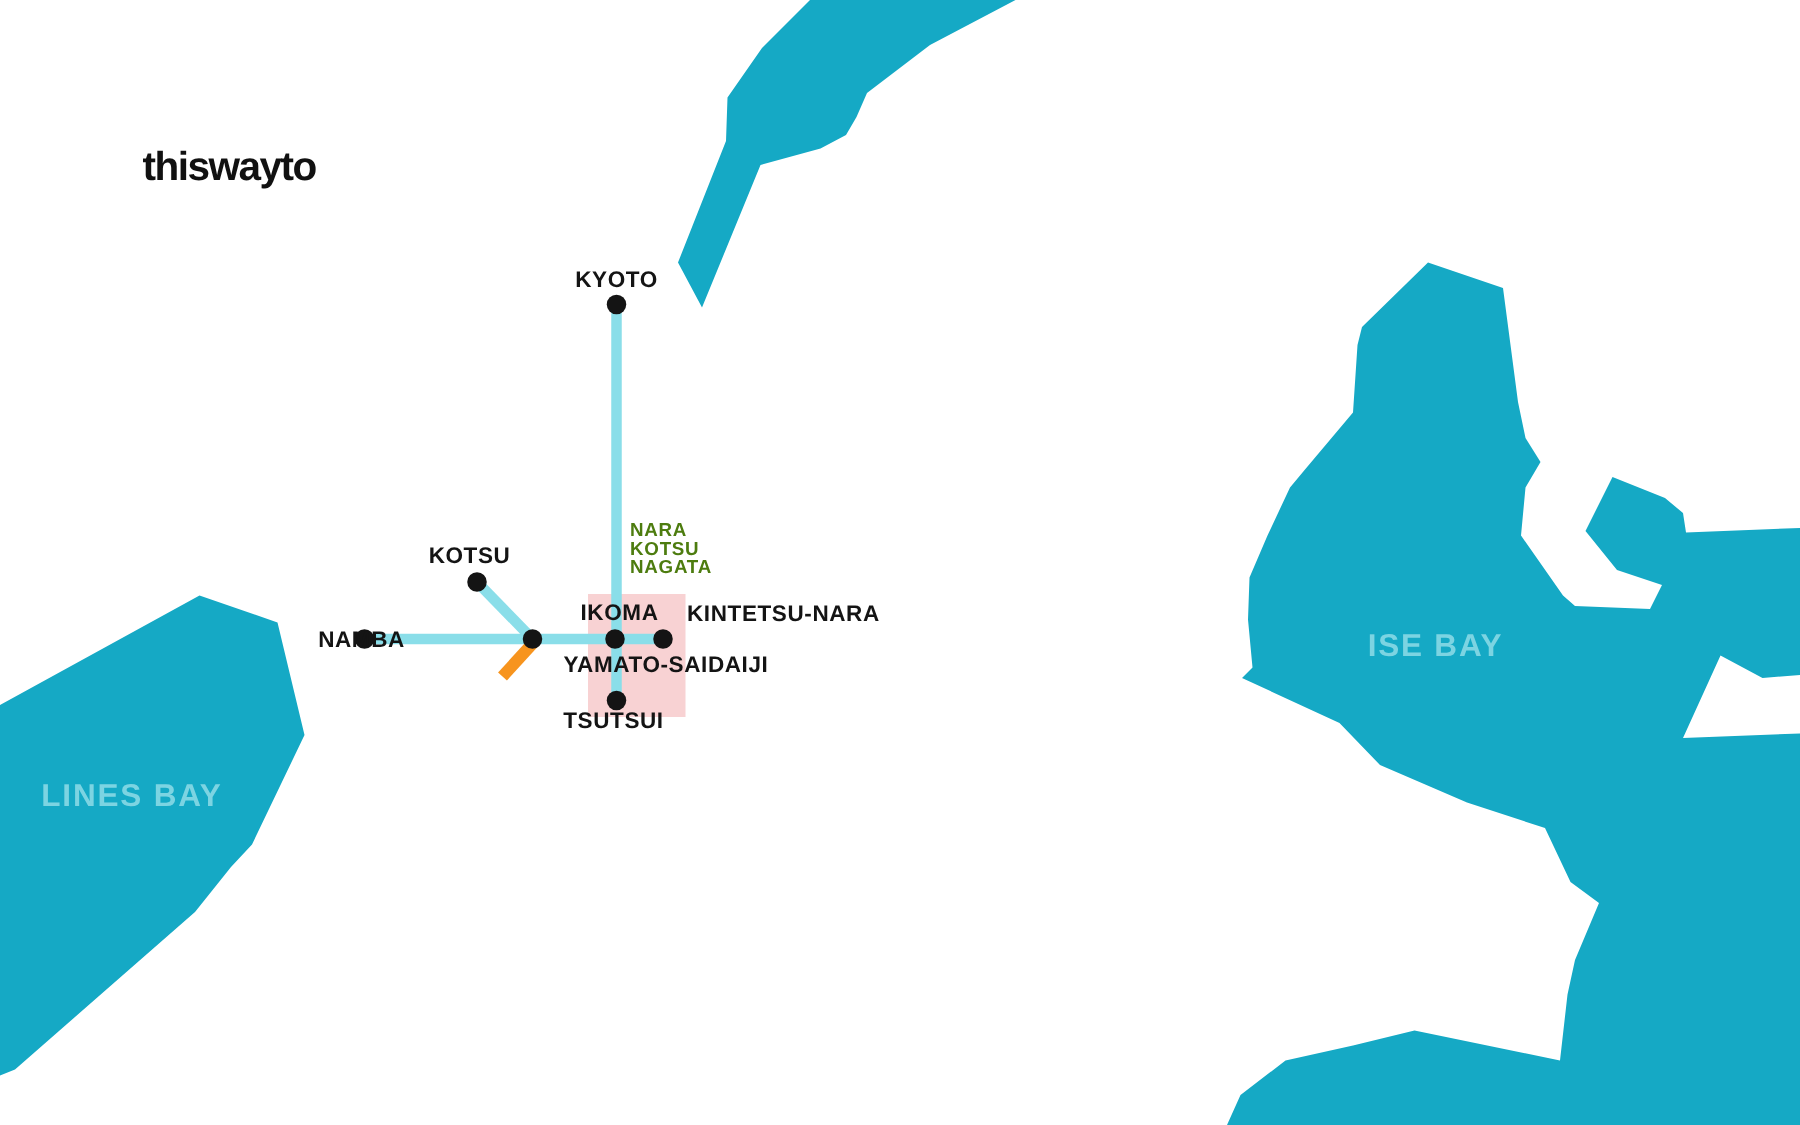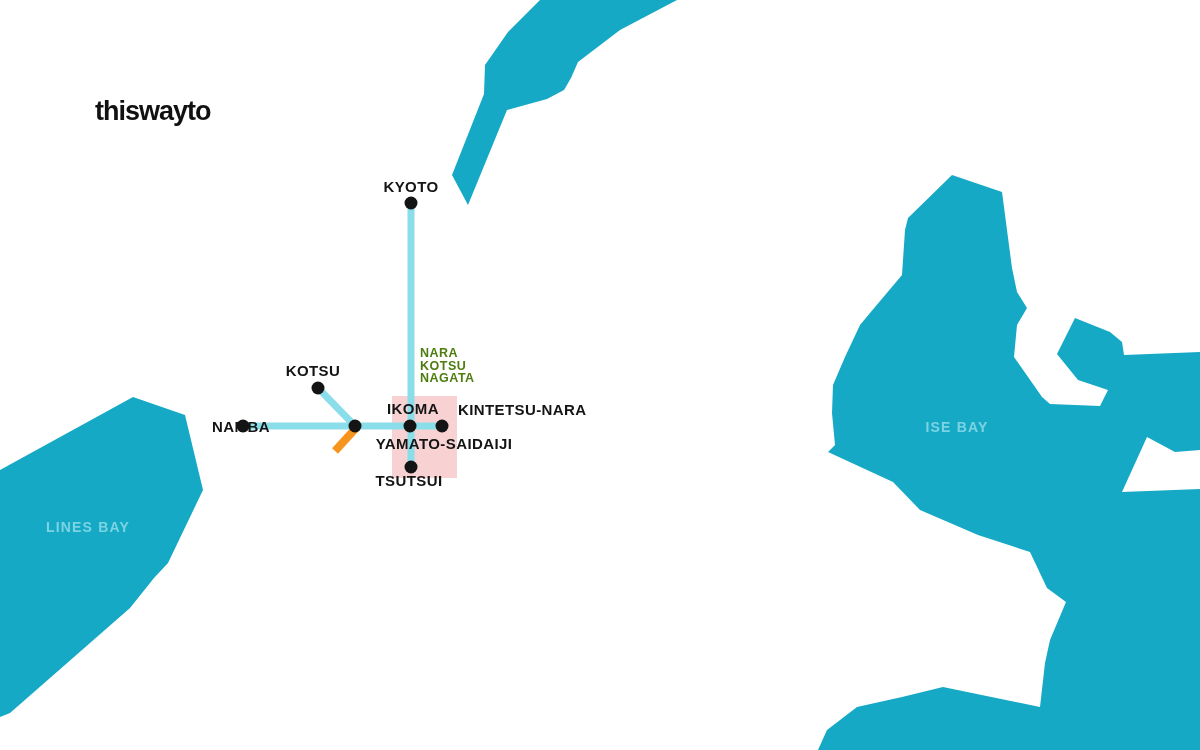--- a/index.html
+++ b/index.html
@@ -18,21 +18,21 @@
 
   
   .logo { position:absolute; left:95px; top:96px; display:flex; align-items:flex-end; }
   .logo-prefix { font-weight:bold; font-size:27px; letter-spacing:-1px; color:#111111; }
   .logo-name { position:relative; font-weight:bold; font-size:41px; letter-spacing:-2.5px; color:#38C5E8; line-height:1; }
   .logo-flower { position:absolute; left:46%; top:2px; font-size:15px; letter-spacing:0; color:#ffffff; }
 
   
   .station-label { position:absolute; transform:translateX(-50%); font-weight:bold; font-size:15px; letter-spacing:.4px; color:#141414; white-space:nowrap; }
   .station-label.align-left { transform:none; }
-  .bay-label { position:absolute; transform:translateX(-50%); font-weight:bold; font-size:14px; letter-spacing:1.2px; color:#7CD4E2; white-space:nowrap; }
+  .bay-label { position:absolute; transform:translateX(-50%); font-weight:bold; font-size:21px; letter-spacing:1.2px; color:#7CD4E2; white-space:nowrap; }
   .bus-area-label { position:absolute; left:420px; top:347px; font-weight:bold; font-size:12.5px; line-height:12.5px; letter-spacing:.5px; color:#4d7c0f; }
 </style>
 </head>
 <body>
 
 <div id="stage">
 
   <svg id="map-svg" width="1200" height="750" viewBox="0 0 1200 750">
 
     <polygon points="540,0 677,0 620,30 578,62 571,78 564,90 547,99 507,110 468,205 452,175 484,94 485,65 508,32" fill="#15A9C5"></polygon>

